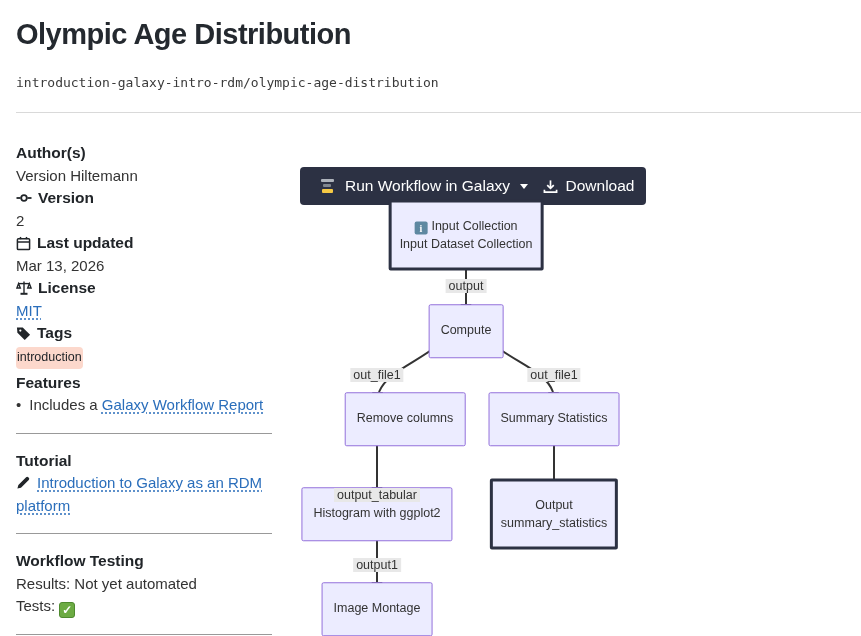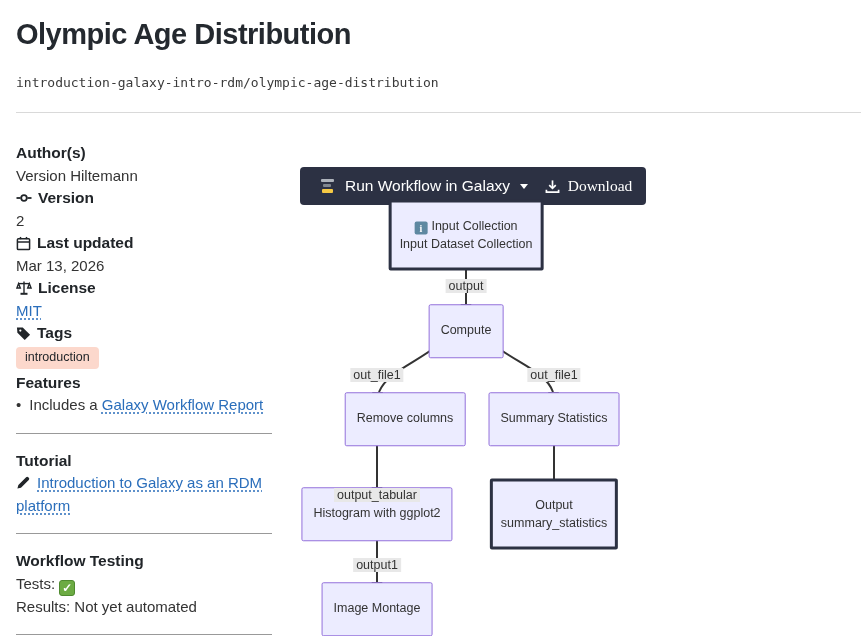--- a/index.html
+++ b/index.html
@@ -34,41 +34,41 @@
   }
   .sidebar p { margin:0; }
   .sidebar hr { border:0; border-top:1px solid #999; margin:16px 0; }
   .sicon { flex:0 0 auto; display:inline-flex; }
   a.gtn-link {
     color:var(--link-blue,#2A6EBB); text-decoration:underline dotted;
     text-underline-offset:3px; cursor:pointer;
   }
   .tag-badge {
     display:inline-block; background:var(--tag-badge-bg,#FCD8CC); color:#212529;
-    font-size:12.5px; line-height:17px; padding:2px 9px 3px; border-radius:4px;
+    font-size:12.5px; line-height:17px; padding:2px 1px 3px; border-radius:4px;
     margin:2px 0 3px; cursor:pointer;
   }
   .bullet-row { display:flex; gap:8px; }
   .bullet-dot { flex:0 0 auto; }
   .tutorial-line .sicon { margin-right:6px; vertical-align:-2px; }
   .check-box {
     display:inline-block; width:16px; height:16px; vertical-align:-3px;
     background:var(--check-green,#6CAB43); border:1px solid #4e8a2f; border-radius:3px;
     color:#fff; font-size:12px; line-height:14px; text-align:center; font-weight:700;
   }
 
   
   .btn {
     position:absolute; top:167px; height:38px;
     background:var(--accent-navy,#2C3143); color:#fff; border:none; border-radius:4px;
     font-family:inherit; font-size:15.5px;
     display:flex; align-items:center; justify-content:center; gap:8px; cursor:pointer;
   }
   .btn-run { left:300px; width:249px; }
-  .btn-download { left:531px; width:115px;font-family:Liberation Serif, serif; }
+  .btn-download { left:531px; width:115px; }
   .galaxy-logo { display:flex; flex-direction:column; gap:2px; width:16px; align-items:flex-start; }
   .galaxy-logo i { display:block; height:3px; border-radius:1px; }
   .galaxy-logo .g1 { width:13px; background:#aeb3bb; }
   .galaxy-logo .g2 { width:8px;  background:#81878f; margin-left:2px; }
   .galaxy-logo .g3 { width:11px; height:4px; background:#f6c944; margin-left:1px; }
   .caret-down {
     width:0; height:0; border-left:4.5px solid transparent;
     border-right:4.5px solid transparent; border-top:5px solid #fff; margin-left:2px;
   }
 
@@ -189,25 +189,25 @@
       <span class="sicon">
         <svg width="15" height="15" viewBox="0 0 16 16">
             <path d="M1.5 14.5 l1-3.8 L10.8 2.4 a1.6 1.6 0 0 1 2.3 0 l0.5 0.5 a1.6 1.6 0 0 1 0 2.3 L5.3 13.5 Z" fill="#212529"></path>
           </svg>
       </span><a class="gtn-link">Introduction to Galaxy as an RDM platform</a>
     </p>
 
     <hr>
 
     <h4>Workflow Testing</h4>
+    <p>Results: Not yet automated</p>
     <p>
       <span>Tests:</span>
       <span class="check-box">✓</span>
     </p>
-    <p>Results: Not yet automated</p>
 
     <hr>
   </aside>
 
   <button class="btn btn-run">
     <span class="galaxy-logo">
         <i class="g1"></i>
         <i class="g2"></i>
         <i class="g3"></i>
       </span>

